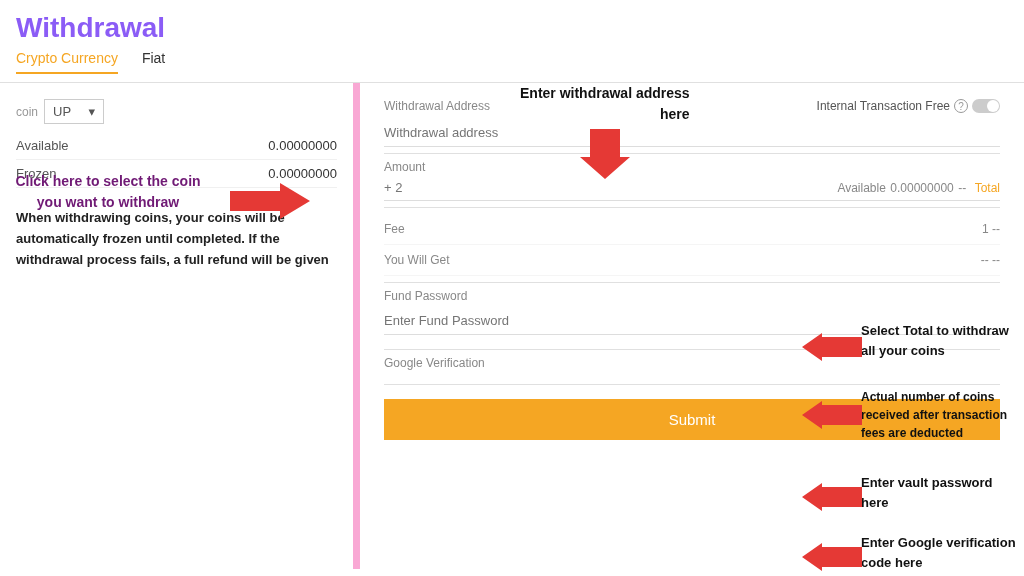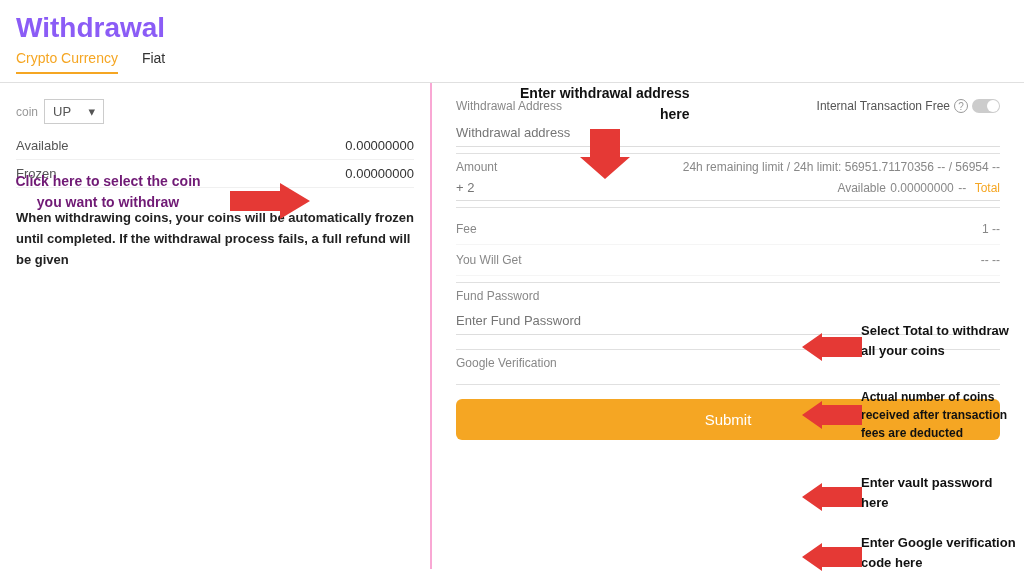--- a/index.html
+++ b/index.html
@@ -39,24 +39,24 @@
     }
 
     .main-layout {
       display: flex;
       height: calc(576px - 90px);
       position: relative;
     }
 
     
     .left-panel {
-      width: 432px;
+      width: 360px;
       padding: 16px;
       position: relative;
-      border-right: 2px solid #f9a8d4;
+      border-right: 7px solid #f9a8d4;
       flex-shrink: 0;
     }
 
     .coin-selector-row {
       display: flex;
       align-items: center;
       margin-bottom: 8px;
       font-size: 13px;
       color: #555;
       gap: 6px;
@@ -227,21 +227,21 @@
       border-bottom: 1px solid #f5f5f5;
     }
 
     .submit-btn {
       width: 100%;
       background: #f5a623;
       color: #fff;
       border: none;
       padding: 12px;
       font-size: 15px;
-      border-radius: 6px;
+      border-radius: 0;
       cursor: pointer;
       margin-top: 8px;
     }
 
     .annotation-left-coin {
       position: absolute;
       top: 88px;
       left: 8px;
       text-align: center;
       font-size: 14px;
@@ -320,21 +320,20 @@
         <div class="toggle-switch"></div>
       </div>
     </div>
     <input class="form-input" type="text" placeholder="Withdrawal address" style="">
 
     <div class="divider-line"></div>
 
     
     <div class="amount-row">
       <span>Amount</span>
-      <span>24h remaining limit / 24h limit: 56951.71170356 -- / 56954 --</span>
     </div>
     <div class="amount-input-row">
       <input class="amount-input" type="text" placeholder="+ 2" style="">
       <div>
         <span class="available-text">Available</span>
         <span class="available-text">0.00000000</span>
         <span class="available-text">--</span>
         <span class="total-link">Total</span>
       </div>
     </div>

